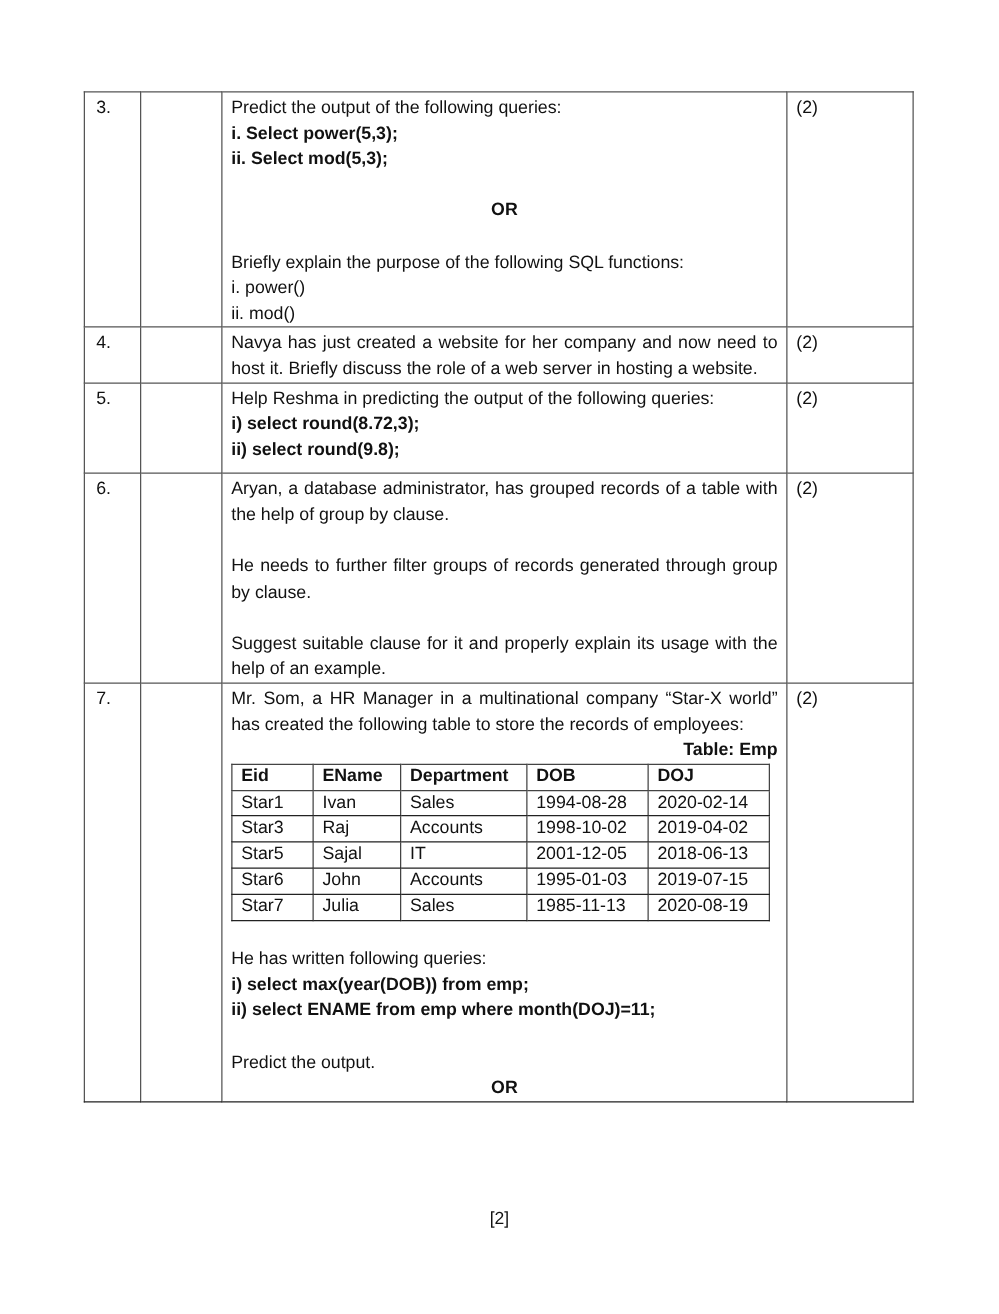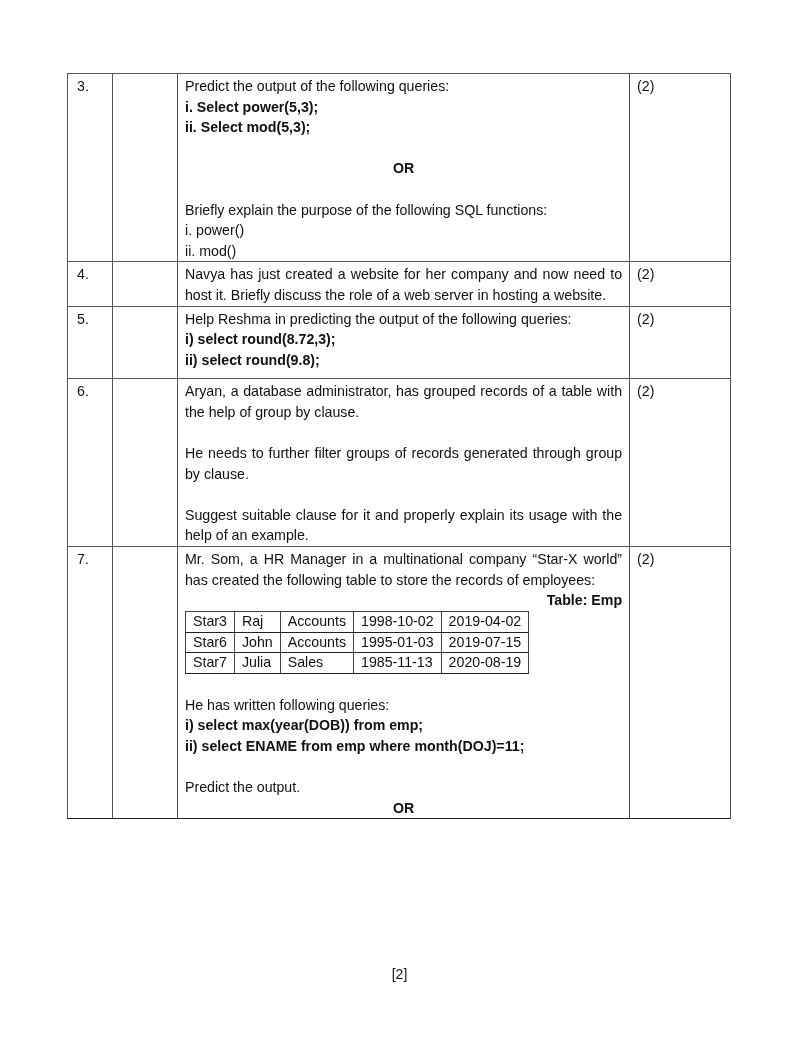--- a/index.html
+++ b/index.html
@@ -86,26 +86,47 @@
     </tr>
 
     <tr class="last">
       <td class="num">7.</td>
       <td class="blank"></td>
       <td class="body">
         <div class="just">Mr. Som, a HR Manager in a multinational company “Star-X world” has created the following table to store the records of employees:</div>
         <div class="emp-caption">Table: Emp</div>
         <table class="emp">
           <tbody>
+                <tr>
+            <th class="c0">Eid</th>
+            <th class="c1">EName</th>
+            <th class="c2">Department</th>
+            <th class="c3">DOB</th>
+            <th class="c4">DOJ</th>
+          </tr>
+          <tr>
+            <td>Star1</td>
+            <td>Ivan</td>
+            <td>Sales</td>
+            <td>1994-08-28</td>
+            <td>2020-02-14</td>
+          </tr>
           <tr>
             <td>Star3</td>
             <td>Raj</td>
             <td>Accounts</td>
             <td>1998-10-02</td>
             <td>2019-04-02</td>
+          </tr>
+          <tr>
+            <td>Star5</td>
+            <td>Sajal</td>
+            <td>IT</td>
+            <td>2001-12-05</td>
+            <td>2018-06-13</td>
           </tr>
           <tr>
             <td>Star6</td>
             <td>John</td>
             <td>Accounts</td>
             <td>1995-01-03</td>
             <td>2019-07-15</td>
           </tr>
           <tr>
             <td>Star7</td>

